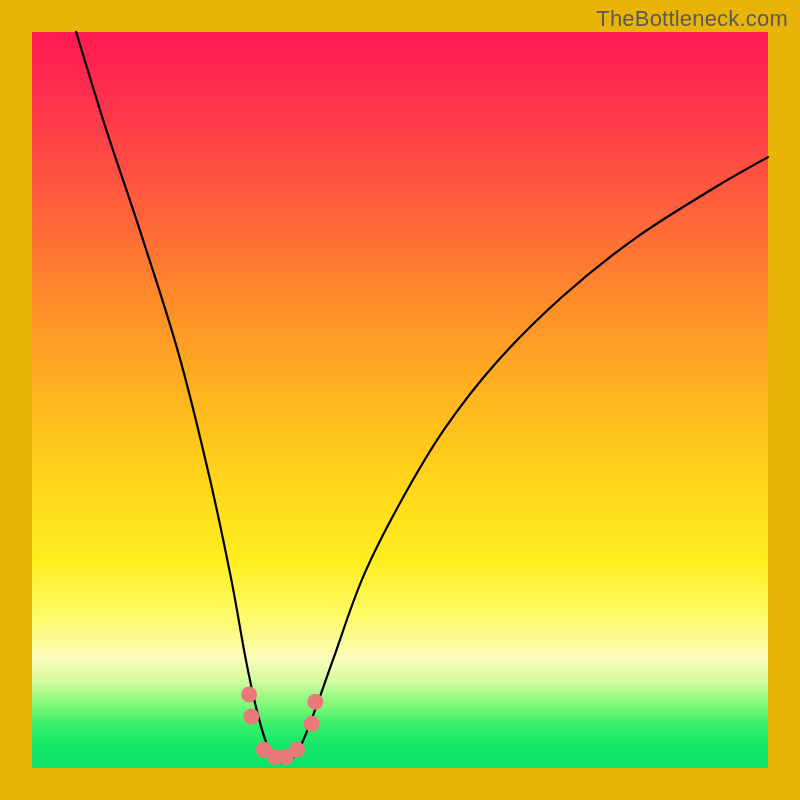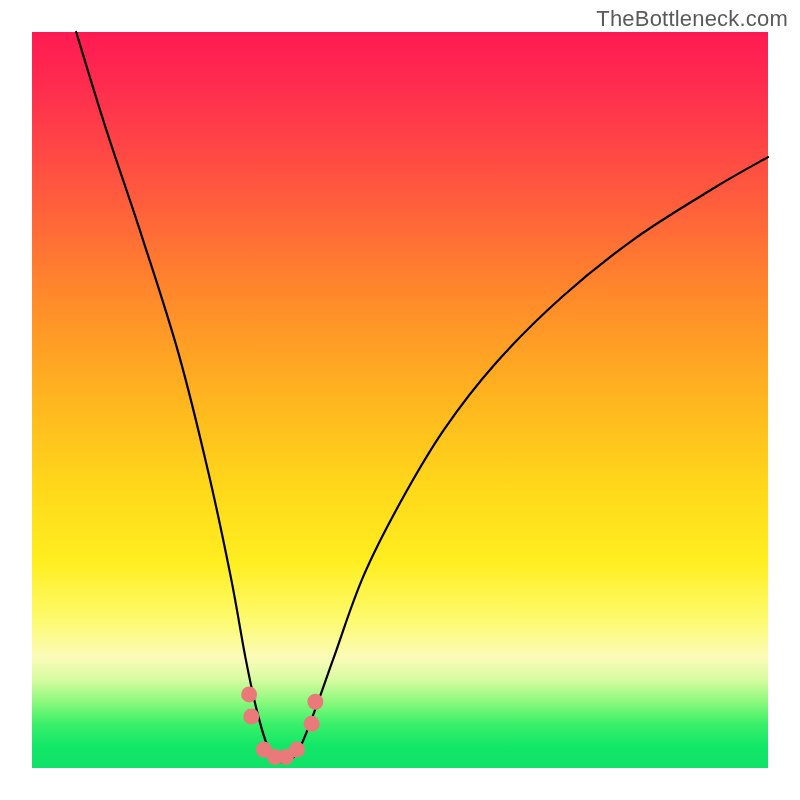--- a/index.html
+++ b/index.html
@@ -8,21 +8,21 @@
     width: 800px;
     height: 800px;
     background: #000;
     overflow: hidden;
     font-family: Arial, Helvetica, sans-serif;
   }
   .frame {
     position: relative;
     width: 800px;
     height: 800px;
-    background: #ffffff;
+    background: #eab308;
   }
   .plot {
     position: absolute;
     left: 32px;
     top: 32px;
     width: 736px;
     height: 736px;
     
     background: linear-gradient(
       to bottom,

